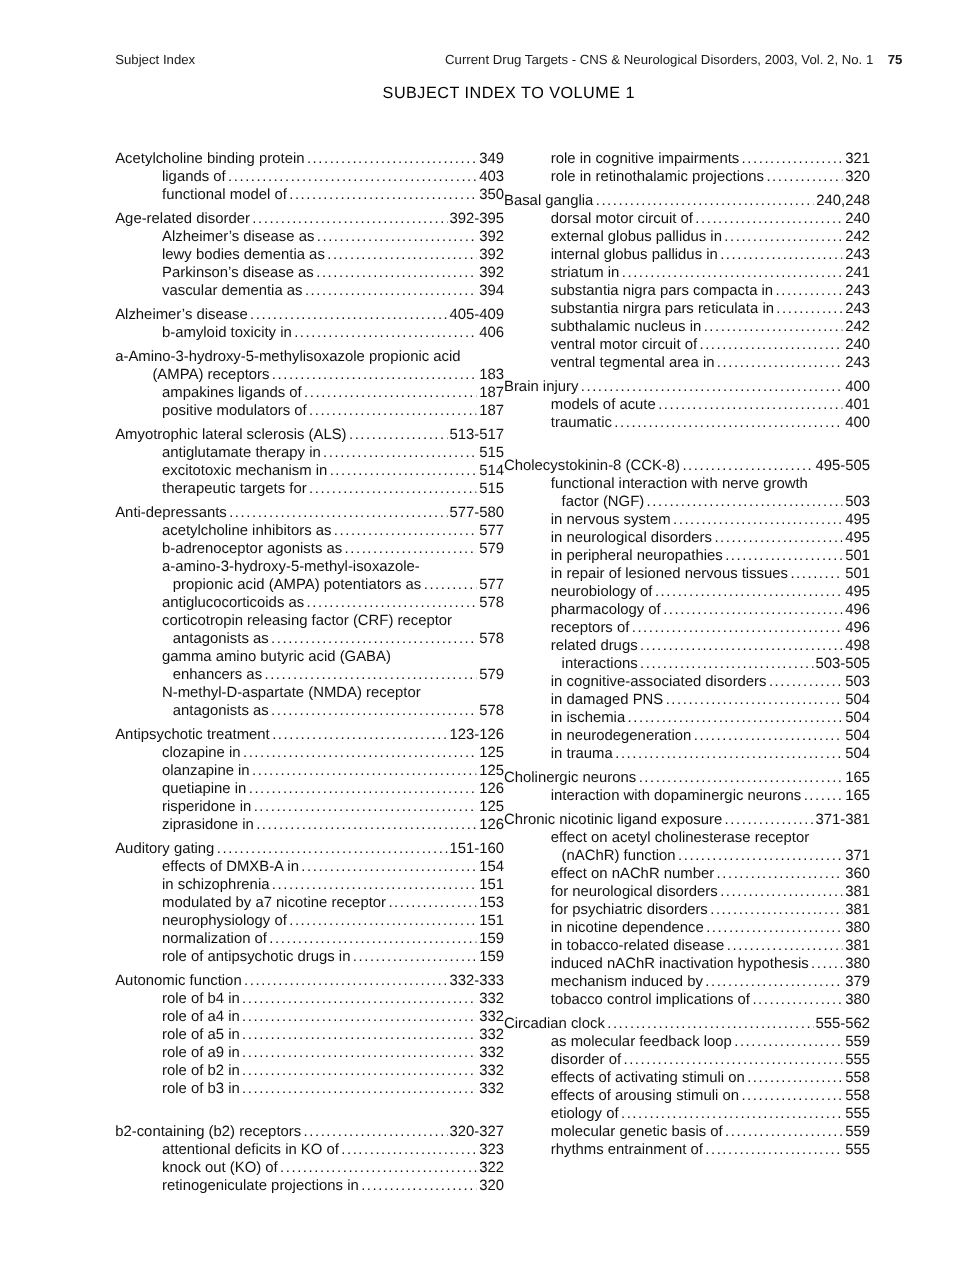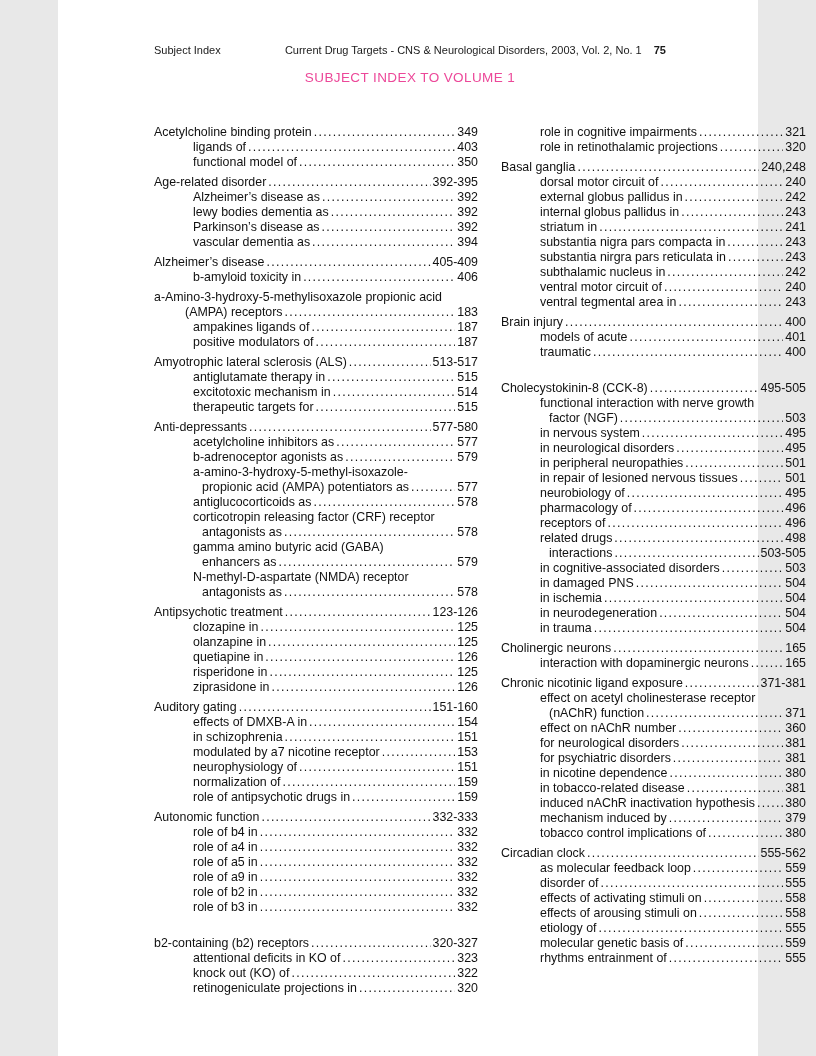--- a/index.html
+++ b/index.html
@@ -1,41 +1,40 @@
 <!DOCTYPE html>
 <html><head>
 <meta charset="utf-8">
 <style>
   html,body{margin:0;padding:0;background:#e8e8e8;}
   .sheet{
     position:relative;
-    width:700px;height:1056px;
+    width:816px;height:1056px;
     margin:0 auto;
     background:#ffffff;
     box-sizing:border-box;
-    padding:44px 92px 0 96px;
+    padding:44px 64px 0 96px;
     font-family:"Liberation Sans","DejaVu Sans",sans-serif;
     color:#111111;
   }
   .page-header{
     display:flex;justify-content:space-between;align-items:baseline;
     font-size:11px;line-height:13px;color:#1a1a1a;
   }
   .page-header .right{white-space:nowrap;}
   .page-header .pageno{font-weight:bold;margin-left:12px;}
   .page-title{
     text-align:center;
     font-size:13.5px;letter-spacing:0.4px;
     margin-top:13px;margin-bottom:14px;
-    color:#ec4899;
+    color:#000000;
   }
   .columns{
     display:grid;
     grid-template-columns:324px 305px;
-    column-gap:23px;
     margin-top:40px;
   }
   .entry{
     display:flex;align-items:baseline;
     font-size:12.4px;line-height:15px;
     color:#111;
   }
   .entry .label{white-space:nowrap;}
   .entry .leader{
     flex:1 1 auto;overflow:hidden;white-space:nowrap;

